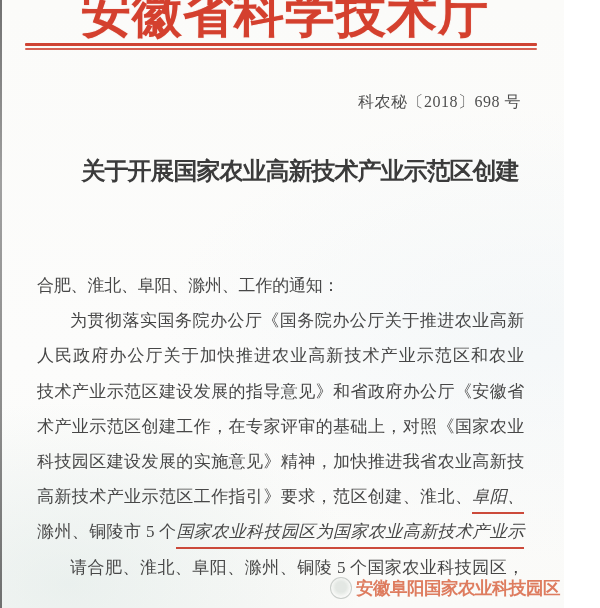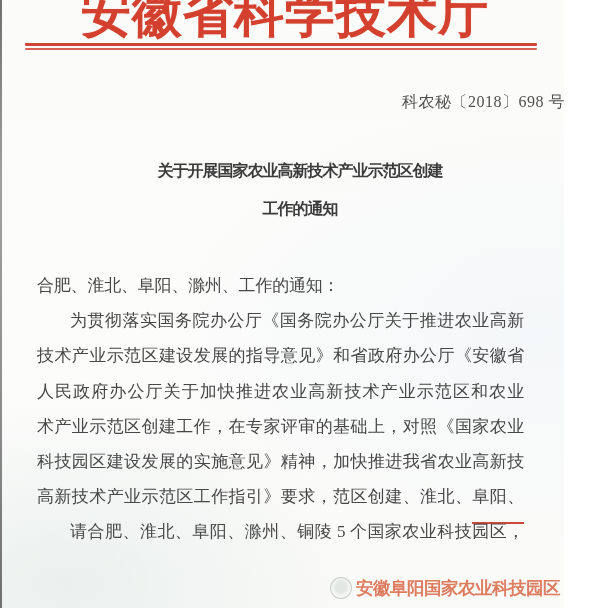--- a/index.html
+++ b/index.html
@@ -19,36 +19,37 @@
     position:absolute;top:-11px;left:0;width:570px;height:58px;
     text-align:center;font-size:50px;font-weight:bold;letter-spacing:1px;
     color:#d4402e;line-height:1.02;white-space:nowrap;
     text-shadow:0 0 1px rgba(212,64,46,0.45);
   }
   .rule{position:absolute;left:25px;top:43px;width:512px;}
   .rule-a{height:3px;background:#cf4434;border-radius:1px;}
   .rule-b{height:2px;margin-top:2px;background:rgba(207,68,52,0.85);border-radius:1px;}
   .docnum{
     position:absolute;top:92px;left:0;width:521px;text-align:right;
-    font-size:16px;color:#4f4f4f;letter-spacing:0.5px;white-space:nowrap;margin-left:44px;
+    font-size:16px;color:#4f4f4f;letter-spacing:0.5px;white-space:nowrap;
   }
   .title{
     position:absolute;top:152px;left:20px;width:560px;text-align:center;
-    font-size:16px;font-weight:bold;color:#3b3b3b;letter-spacing:-1px;line-height:38px;
+    font-size:24px;font-weight:bold;color:#3b3b3b;letter-spacing:-1px;line-height:38px;
   }
   .body-block{
     position:absolute;top:268px;left:37px;width:487px;
     font-size:17px;color:#474747;letter-spacing:-0.2px;
   }
   .bline{height:35.2px;line-height:35.2px;white-space:nowrap;}
   .bline.justify{white-space:normal;text-align:justify;text-align-last:justify;}
   .bline.indent{padding-left:33px;}
   .useg{
     border-bottom:2.5px solid rgba(197,49,32,0.88);
-    padding-bottom:16px;
+    padding-bottom:6px;
+    font-style:italic;
   }
   .watermark{
     position:absolute;left:330px;top:576px;display:flex;align-items:center;gap:4px;
     pointer-events:none;
   }
   .emblem{
     width:20px;height:20px;border-radius:50%;flex:0 0 auto;
     border:1.5px solid rgba(142,152,146,0.55);
     background:radial-gradient(circle at 50% 45%, rgba(170,185,175,0.35) 0 35%, rgba(170,185,175,0.08) 60%, transparent 70%);
     opacity:.8;
@@ -69,31 +70,31 @@
 
   <div class="rule">
     <div class="rule-a"></div>
     <div class="rule-b"></div>
   </div>
 
   <div class="docnum">科农秘〔2018〕698 号</div>
 
   <div class="title">
     <div>关于开展国家农业高新技术产业示范区创建</div>
-    <div>工作的通知</div>
   </div>
 
   <div class="body-block" id="body-block">
       <div class="bline"><span>合肥、淮北、阜阳、滁州、工作的通知：</span></div>
       <div class="bline justify indent"><span>为贯彻落实国务院办公厅《国务院办公厅关于推进农业高新</span></div>
+      <div class="bline justify"><span>人民政府办公厅关于加快推进农业高新技术产业示范区和农业</span></div>
       <div class="bline justify"><span>技术产业示范区建设发展的指导意见》和省政府办公厅《安徽省</span></div>
-      <div class="bline justify"><span>人民政府办公厅关于加快推进农业高新技术产业示范区和农业</span></div>
       <div class="bline justify"><span>术产业示范区创建工作，在专家评审的基础上，对照《国家农业</span></div>
       <div class="bline justify"><span>科技园区建设发展的实施意见》精神，加快推进我省农业高新技</span></div>
       <div class="bline justify"><span>高新技术产业示范区工作指引》要求，范区创建、淮北、</span><span class="useg">阜阳、</span></div>
+      <div class="bline justify"><span>滁州、铜陵市 5 个</span><span class="useg">国家农业科技园区为国家农业高新技术产业示</span></div>
       <div class="bline justify indent"><span>请合肥、淮北、阜阳、滁州、铜陵 5 个国家农业科技园区，</span></div>
     </div>
 
   <div class="watermark">
     <span class="emblem"></span>
     <span class="wm-text">安徽阜阳国家农业科技园区</span>
   </div>
 </div>
 
 </body></html>

